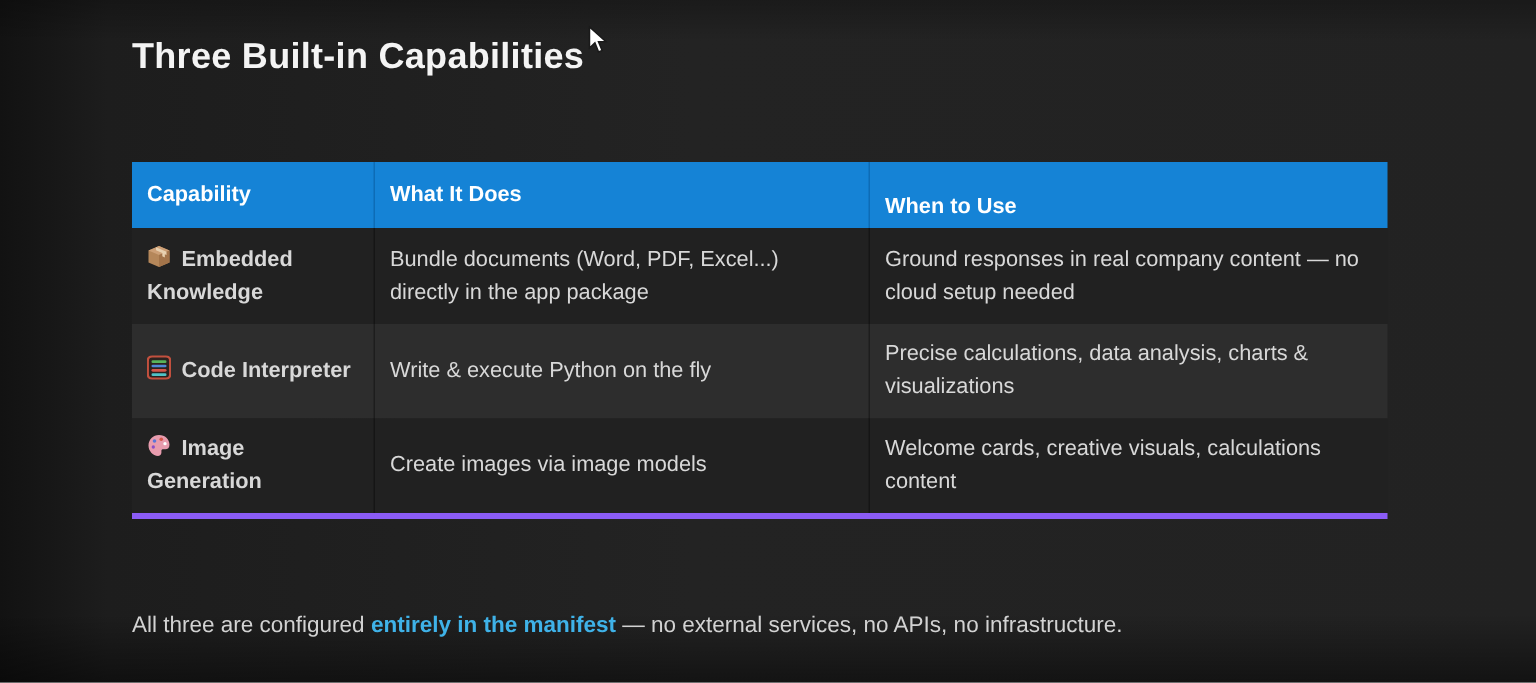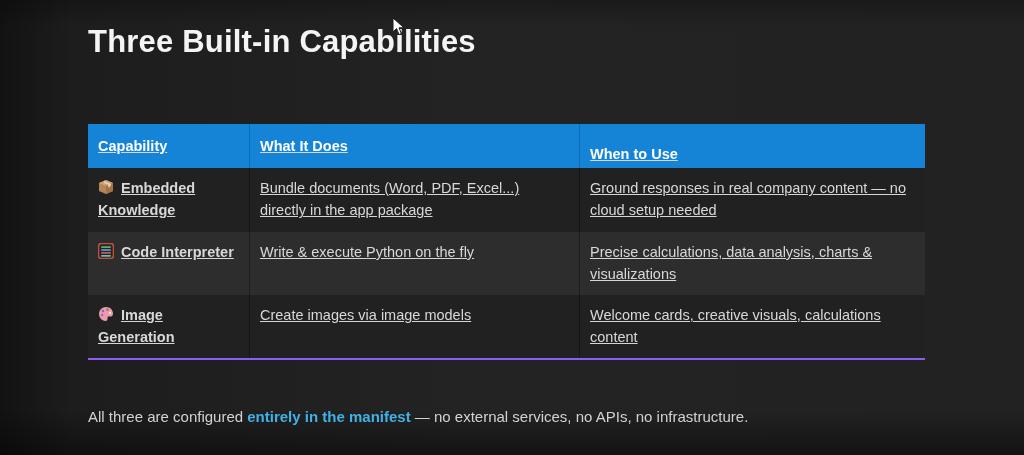--- a/index.html
+++ b/index.html
@@ -9,39 +9,38 @@
     background:
       linear-gradient(180deg, rgba(0,0,0,0.25) 0%, rgba(0,0,0,0) 6%, rgba(0,0,0,0) 90%, rgba(0,0,0,0.45) 100%),
       linear-gradient(90deg, #121212 0%, #1d1d1d 7%, #232323 45%, #222222 100%);
     position: relative;
     color: #d6d6d6;
   }
 
   .title {
     position: absolute;
     left: 88px; top: 24px;
-    font-size: 31px;
+    font-size: 24px;
     font-weight: 700;
     letter-spacing: 0.2px;
     color: #f4f4f4;
   }
 
   .cursor {
     position: absolute;
     left: 392px; top: 17px;
     width: 13px; height: 19px;
     z-index: 5;
   }
 
   .cap-table {
     position: absolute;
-    left: 88px; top: 124px;
+    left: 88px; top: 108px;
     width: 837px;
-    border-bottom: 2px solid #8b5cf6;
-    text-decoration: underline;
+    border-bottom: 4px solid #8b5cf6;
   }
 
   .t-header {
     display: grid;
     grid-template-columns: 162px 330px 345px;
     background: #1583d6;
     min-height: 36px;
   }
   .t-header .th {
     display: flex;
@@ -55,21 +54,21 @@
   .t-header .th:last-child { border-right: none; margin-top: 16px; }
 
   .t-row {
     display: grid;
     grid-template-columns: 162px 330px 345px;
     background: #212121;
   }
   .t-row.alt { background: #2d2d2d; }
   .t-row .td {
     display: flex;
-    align-items: flex-start;
+    align-items: center;
     padding: 9px 14px 9px 10px;
     font-size: 14.5px;
     line-height: 1.55;
     color: #d8d8d8;
     border-right: 1px solid rgba(0,0,0,0.35);
   }
   .t-row .td:last-child { border-right: none; }
   .row-1 { min-height: 64px; }
   .row-2 { min-height: 58px; }
   .row-3 { min-height: 63px; }

